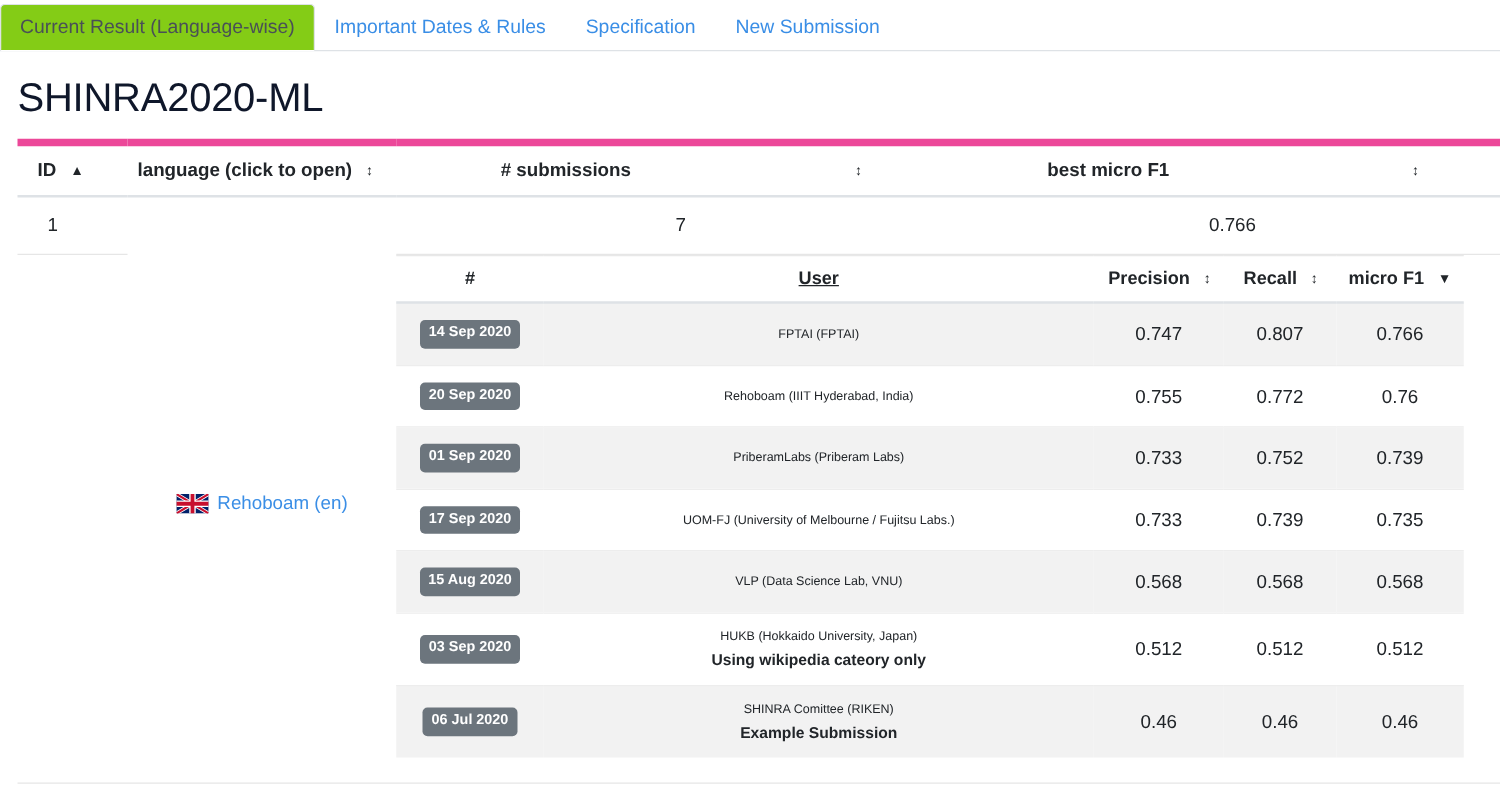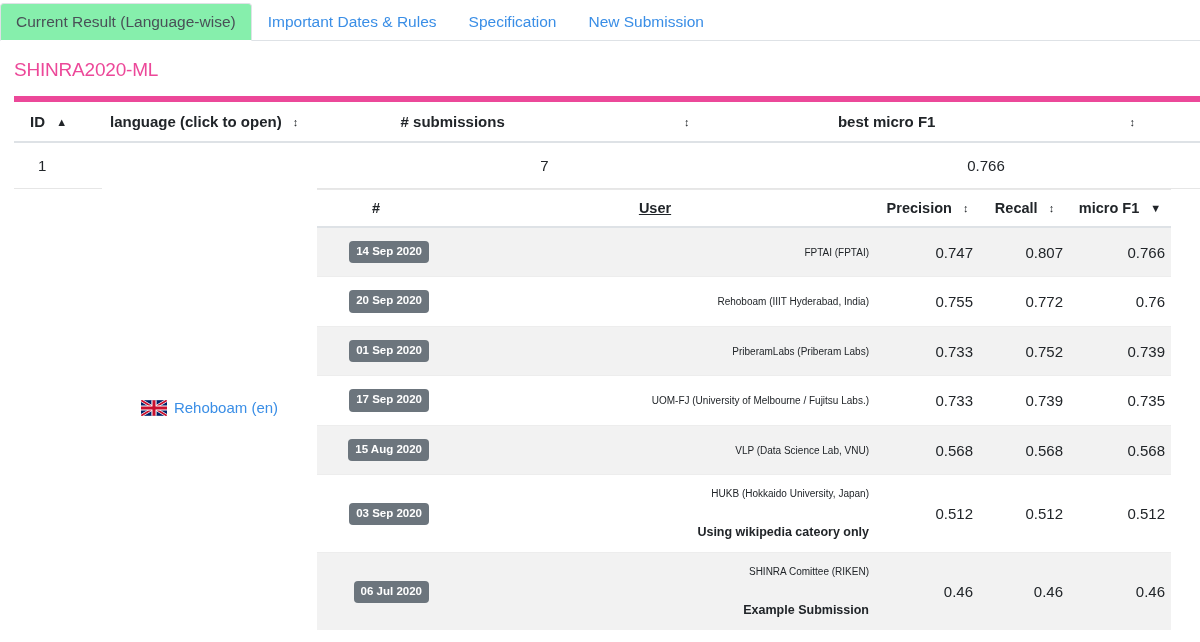--- a/index.html
+++ b/index.html
@@ -31,29 +31,29 @@
     margin-bottom: -1px;
     color: #3a8ee6;
     cursor: pointer;
     white-space: nowrap;
     border: 1px solid transparent;
     border-radius: 4px 4px 0 0;
     text-decoration: none;
   }
   .tab.active {
     color: #495057;
-    background: #86efac;
+    background: #84cc16;
     border-color: #dee2e6 #dee2e6 #ffffff;
   }
 
   
   .page-title {
-    font-size: 19px;
+    font-size: 32px;
     font-weight: 400;
-    color: #ec4899;
+    color: #0f172a;
     margin: 18px 0 14px 14px;
     line-height: 1.2;
     letter-spacing: -0.2px;
   }
 
   
   .outer-table {
     width: 1186px;
     margin-left: 14px;
     border-collapse: collapse;
@@ -143,21 +143,21 @@
   .iw-num   { width: 118px; }
   .iw-user  { width: 440px; text-decoration: underline; }
   .iw-prec  { width: 104px; }
   .iw-rec   { width: 90px;  }
   .iw-f1    { width: 102px; }
 
   .inner-table tbody tr td {
     padding: 13px 6px;
     font-size: 15px;
     color: #212529;
-    text-align: right;
+    text-align: center;
     vertical-align: middle;
     border-bottom: 1px solid #ededed;
   }
   .inner-table tbody tr:nth-child(odd) td { background: #f2f2f2; }
   .inner-table tbody tr:nth-child(even) td { background: #ffffff; }
   .inner-table tbody tr:last-child td { border-bottom: none; }
 
   .date-badge {
     display: inline-block;
     background: #6c757d;
@@ -167,21 +167,21 @@
     line-height: 1;
     padding: 5px 7px 6px 7px;
     border-radius: 4px;
     white-space: nowrap;
   }
   .user-name { display: block; font-size: 10px; }
   .user-note {
     display: block;
     font-size: 12.5px;
     font-weight: bold;
-    margin-top: 26px;
+    margin-top: 6px;
     color: #212529;
   }
   .num-cell { font-size: 15px; }
 
   .bottom-rule {
     width: 1186px;
     margin: 20px 0 0 14px;
     border: none;
     border-top: 1px solid #e6e6e6;
     height: 0;

